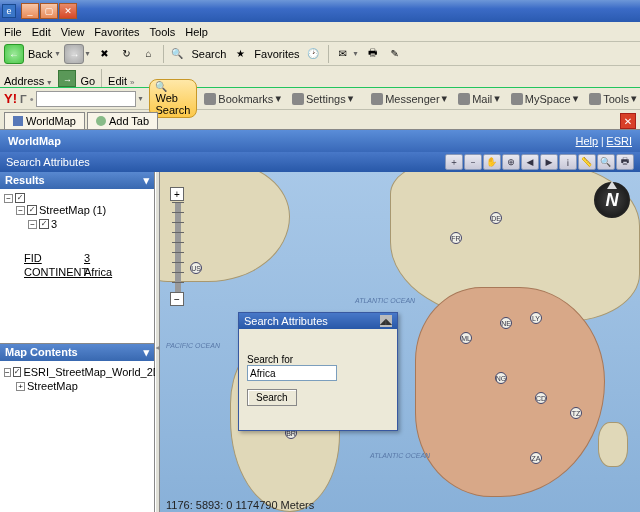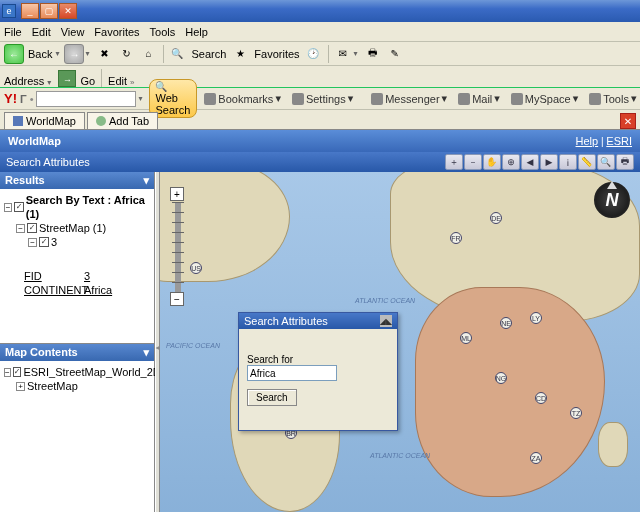--- a/index.html
+++ b/index.html
@@ -179,21 +179,20 @@
   <div class="side">
     <div class="panelhdr">
         <span>Results</span>
         <span class="coll">▾</span>
       </div>
     <div class="results">
       <div class="tree">
         <div class="ln">
             <span class="pm">−</span>
             <span class="cb">✓</span>
-            <b>Search By Text : Africa (1)</b>
           </div>
         <div class="ln" style="margin-left:12px">
             <span class="pm">−</span>
             <span class="cb">✓</span>
             <span>StreetMap (1)</span>
           </div>
         <div class="ln" style="margin-left:24px">
             <span class="pm">−</span>
             <span class="cb">✓</span>
             <span>3</span>
@@ -281,20 +280,21 @@
           <span class="x">◢◣</span>
         </div>
       <div class="dlgbody">
         <label>Search for</label>
         <input type="text" value="Africa" style=""><br>
         <button>Search</button>
       </div>
     </div>
 
     <div class="scale">
+      <span>1176: 5893: 0   1174790 Meters</span>
       <div class="scalebar">
           <div></div>
           <div></div>
           <div></div>
           <div></div>
           <div></div>
         </div>
     </div>
   </div>
 </div>

